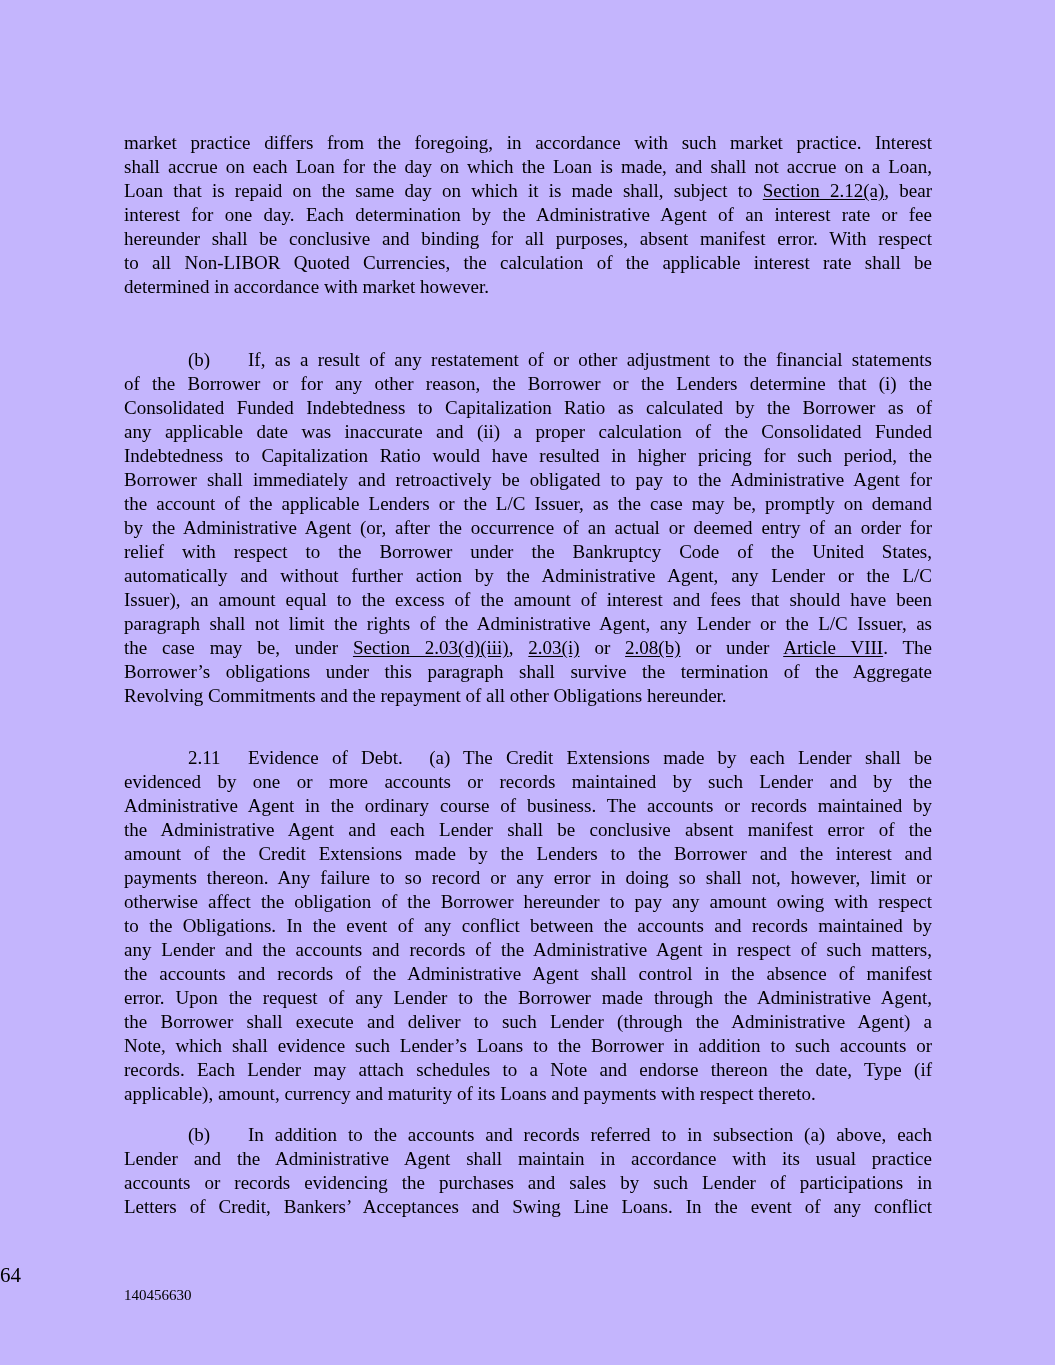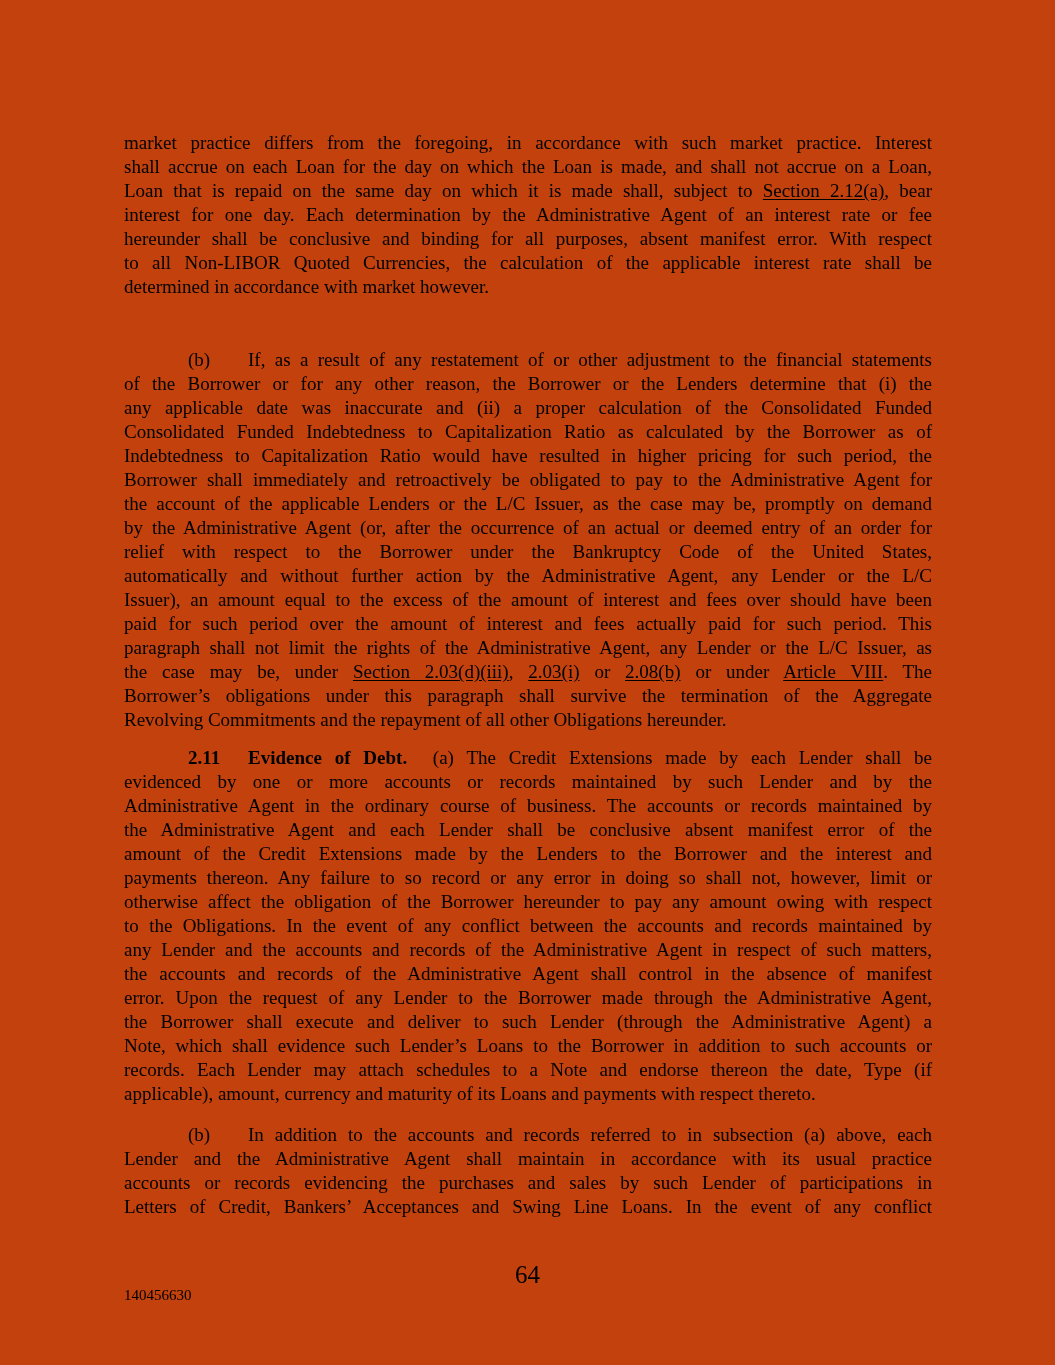--- a/index.html
+++ b/index.html
@@ -1,61 +1,60 @@
 <!DOCTYPE html>
 <html><head>
 <meta charset="utf-8">
 <style>
   html, body { margin: 0; padding: 0; background: #ffffff; }
   body { width: 1055px; height: 1365px; position: relative; overflow: hidden;
          font-family: "Liberation Serif", "DejaVu Serif", serif; color: #000; }
-  .page { position: absolute; left: 0; top: 0; width: 1055px; height: 1365px; background: #c2410c; }
+  .page { position: absolute; left: 0; top: 0; width: 1055px; height: 1365px; background: #c4b5fd; }
   .para { position: absolute; left: 124px; width: 808px; }
   .line { display: block; height: 24px; line-height: 24px; font-size: 19px;
           white-space: nowrap; text-align: justify; text-align-last: justify; }
   .line.last { text-align-last: left; }
   .u { text-decoration: underline; text-underline-offset: 2px; }
-  .b { font-weight: bold; }
+  .b { font-weight: normal; }
   .indent { padding-left: 64px; }
   .tab { display: inline-block; width: 60px; }
   .tabnum { display: inline-block; width: 60px; }
   #p1 { top: 131px; }
   #p2 { top: 348px; }
   #p3 { top: 746px; }
   #p4 { top: 1123px; }
-  .page-number { position: absolute; top: 1263px; left: 0; width: 1055px; text-align: center;
-                 font-size: 25px; line-height: 24px; }
+  .page-number { position: absolute; top: 1263px; left: 0; width: 1055px; 
+                 font-size: 21px; line-height: 24px; }
   .doc-id { position: absolute; top: 1287px; left: 124px; font-size: 15px; line-height: 16px; }
 </style>
 </head>
 <body>
 
 <div class="page">
   <div class="para" id="p1">
       <span class="line">market practice differs from the foregoing, in accordance with such market practice.  Interest</span>
       <span class="line">shall accrue on each Loan for the day on which the Loan is made, and shall not accrue on a Loan,</span>
       <span class="line">Loan that is repaid on the same day on which it is made shall, subject to <span class="u">Section 2.12(a)</span>, bear</span>
       <span class="line">interest for one day.  Each determination by the Administrative Agent of an interest rate or fee</span>
       <span class="line">hereunder shall be conclusive and binding for all purposes, absent manifest error.  With respect</span>
       <span class="line">to all Non-LIBOR Quoted Currencies, the calculation of the applicable interest rate shall be</span>
       <span class="line last">determined in accordance with market however.</span>
     </div>
   <div class="para" id="p2">
       <span class="line indent"><span class="tab">(b)</span>If, as a result of any restatement of or other adjustment to the financial statements</span>
       <span class="line">of the Borrower or for any other reason, the Borrower or the Lenders determine that (i) the</span>
+      <span class="line">Consolidated Funded Indebtedness to Capitalization Ratio as calculated by the Borrower as of</span>
       <span class="line">any applicable date was inaccurate and (ii) a proper calculation of the Consolidated Funded</span>
-      <span class="line">Consolidated Funded Indebtedness to Capitalization Ratio as calculated by the Borrower as of</span>
       <span class="line">Indebtedness to Capitalization Ratio would have resulted in higher pricing for such period, the</span>
       <span class="line">Borrower shall immediately and retroactively be obligated to pay to the Administrative Agent for</span>
       <span class="line">the account of the applicable Lenders or the L/C Issuer, as the case may be, promptly on demand</span>
       <span class="line">by the Administrative Agent (or, after the occurrence of an actual or deemed entry of an order for</span>
       <span class="line">relief with respect to the Borrower under the Bankruptcy Code of the United States,</span>
       <span class="line">automatically and without further action by the Administrative Agent, any Lender or the L/C</span>
-      <span class="line">Issuer), an amount equal to the excess of the amount of interest and fees over should have been</span>
-      <span class="line">paid for such period over the amount of interest and fees actually paid for such period.  This</span>
+      <span class="line">Issuer), an amount equal to the excess of the amount of interest and fees that should have been</span>
       <span class="line">paragraph shall not limit the rights of the Administrative Agent, any Lender or the L/C Issuer, as</span>
       <span class="line">the case may be, under <span class="u">Section 2.03(d)(iii)</span>, <span class="u">2.03(i)</span> or <span class="u">2.08(b)</span> or under <span class="u">Article VIII</span>.  The</span>
       <span class="line">Borrower’s obligations under this paragraph shall survive the termination of the Aggregate</span>
       <span class="line last">Revolving Commitments and the repayment of all other Obligations hereunder.</span>
     </div>
   <div class="para" id="p3">
       <span class="line indent"><span class="b tabnum">2.11</span><span class="b" style="white-space: pre; margin-top: 17px;">Evidence of Debt.  </span>(a) The Credit Extensions made by each Lender shall be</span>
       <span class="line">evidenced by one or more accounts or records maintained by such Lender and by the</span>
       <span class="line">Administrative Agent in the ordinary course of business.  The accounts or records maintained by</span>
       <span class="line">the Administrative Agent and each Lender shall be conclusive absent manifest error of the</span>

